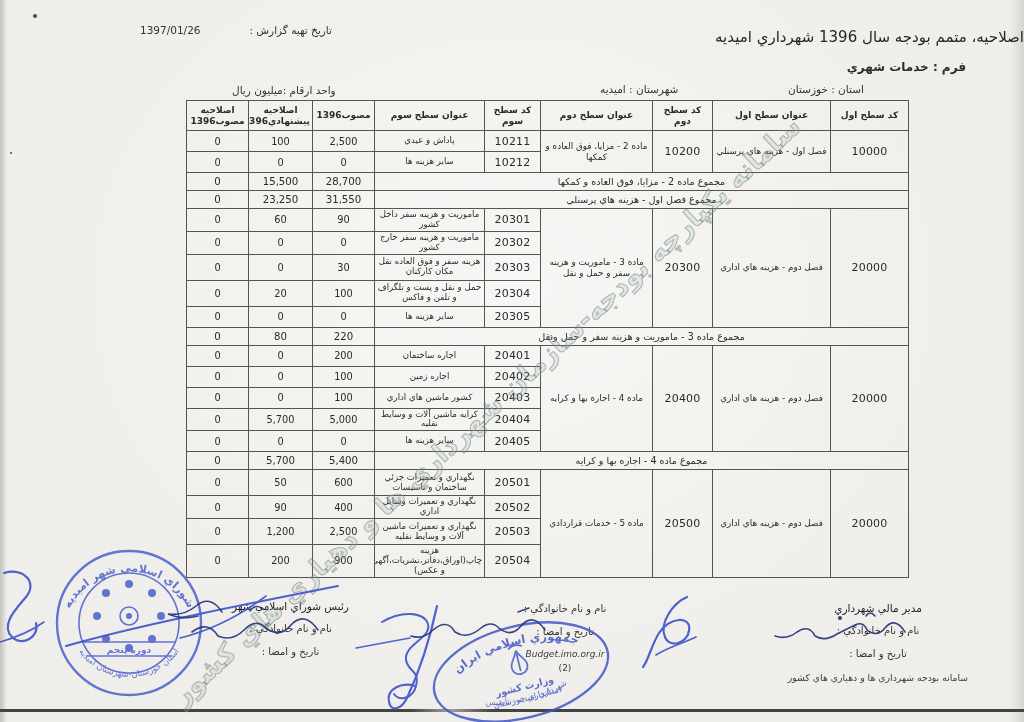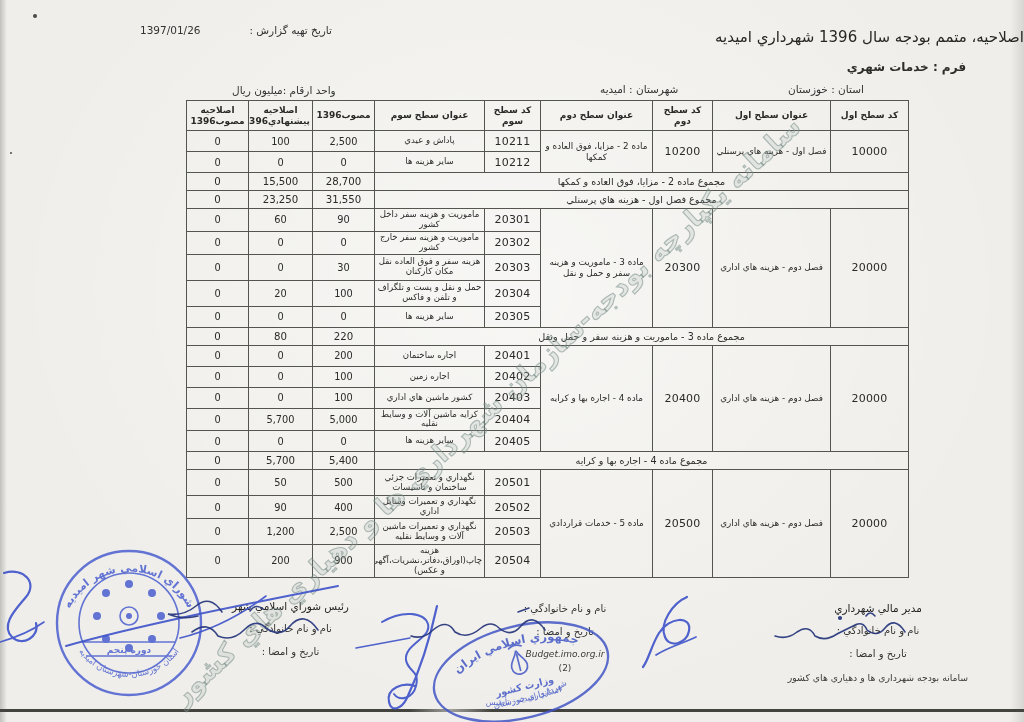--- a/index.html
+++ b/index.html
@@ -246,21 +246,21 @@
           <td class="num">5,700</td>
           <td class="num">0</td>
         </tr>
         <tr class="tall">
           <td class="code" rowspan="4">20000</td>
           <td class="lvl" rowspan="4">فصل دوم - هزينه هاي اداري</td>
           <td class="code" rowspan="4">20500</td>
           <td class="lvl" rowspan="4">ماده 5 - خدمات قراردادي</td>
           <td class="code">20501</td>
           <td class="ttl">نگهداري و تعميرات جزئي ساختمان و تاسيسات</td>
-          <td class="num">500</td>
+          <td class="num">600</td>
           <td class="num">50</td>
           <td class="num">0</td>
         </tr>
         <tr class="norm">
           <td class="code">20502</td>
           <td class="ttl">نگهداري و تعميرات وسايل اداري</td>
           <td class="num">400</td>
           <td class="num">90</td>
           <td class="num">0</td>
         </tr>

